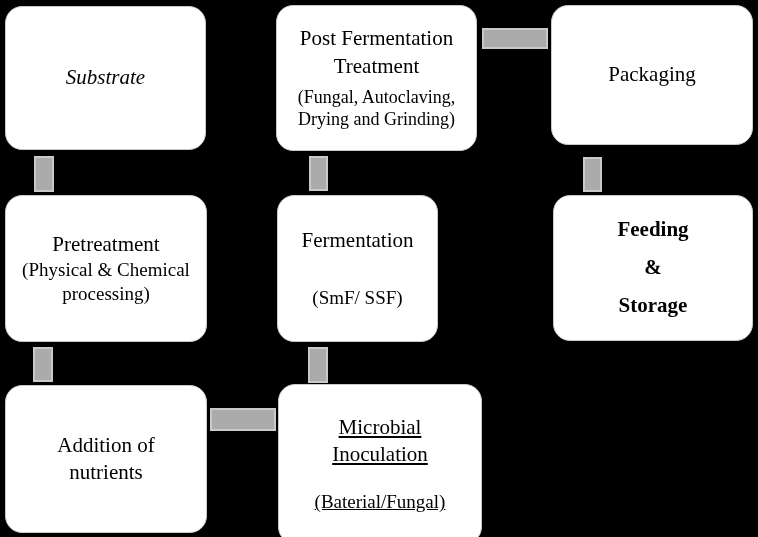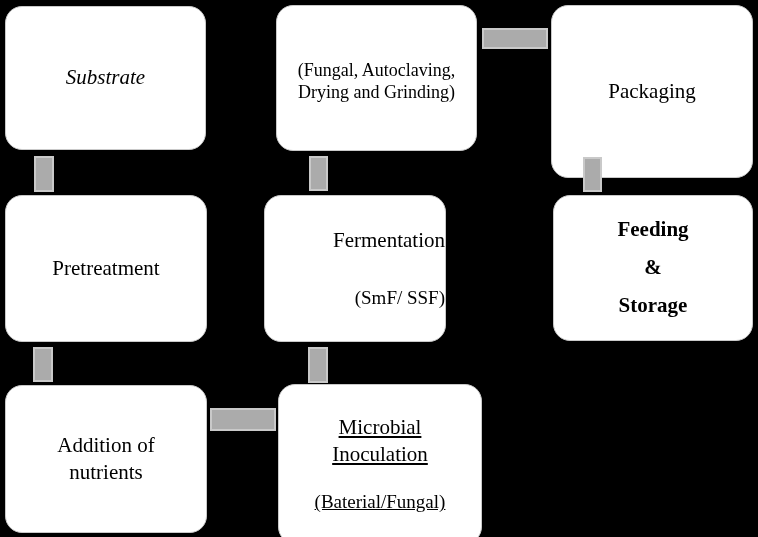--- a/index.html
+++ b/index.html
@@ -41,23 +41,23 @@
   .connector {
     position: absolute;
     background: #ababab;
     border: 2px solid #c9c9c9;
     box-sizing: border-box;
   }
 
   
   #box-substrate            { left: 5px;   top: 6px;   width: 201px; height: 144px; font-style: italic; }
   #box-post-fermentation    { left: 276px; top: 5px;   width: 201px; height: 146px; }
-  #box-packaging            { left: 551px; top: 5px;   width: 202px; height: 173px; }
+  #box-packaging            { left: 551px; top: 5px;   width: 202px; height: 140px; }
   #box-pretreatment         { left: 5px;   top: 195px; width: 202px; height: 147px; }
-  #box-fermentation         { left: 264px; top: 195px; width: 182px; height: 147px; align-items: flex-end; }
+  #box-fermentation         { left: 277px; top: 195px; width: 161px; height: 147px; }
   #box-feeding-storage      { left: 553px; top: 195px; width: 200px; height: 146px; }
   #box-addition-nutrients   { left: 5px;   top: 385px; width: 202px; height: 148px; }
   #box-microbial-inoculation{ left: 278px; top: 384px; width: 204px; height: 160px; text-decoration: underline; }
 
   #box-post-fermentation .subtitle { margin-top: 6px; font-size: 18px; }
   #box-fermentation .subtitle      { margin-top: 32px; }
   #box-microbial-inoculation .subtitle { margin-top: 22px; }
   #box-feeding-storage .title      { line-height: 1.8; font-weight: bold; }
 
   
@@ -72,30 +72,34 @@
 </head>
 <body>
 
 <div class="canvas">
 
   <div class="box" id="box-substrate">
     <div class="title">Substrate</div>
   </div>
 
   <div class="box" id="box-post-fermentation">
+    <div class="title">Post Fermentation
+Treatment</div>
     <div class="subtitle">(Fungal, Autoclaving,
 Drying and Grinding)</div>
   </div>
 
   <div class="box" id="box-packaging">
     <div class="title">Packaging</div>
   </div>
 
   <div class="box" id="box-pretreatment">
     <div class="title">Pretreatment</div>
+    <div class="subtitle">(Physical &amp; Chemical
+processing)</div>
   </div>
 
   <div class="box" id="box-fermentation">
     <div class="title">Fermentation</div>
     <div class="subtitle">(SmF/ SSF)</div>
   </div>
 
   <div class="box" id="box-feeding-storage">
     <div class="title">Feeding
 &amp;

